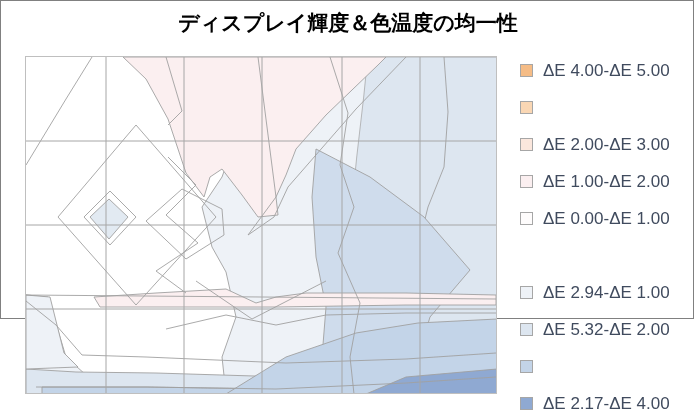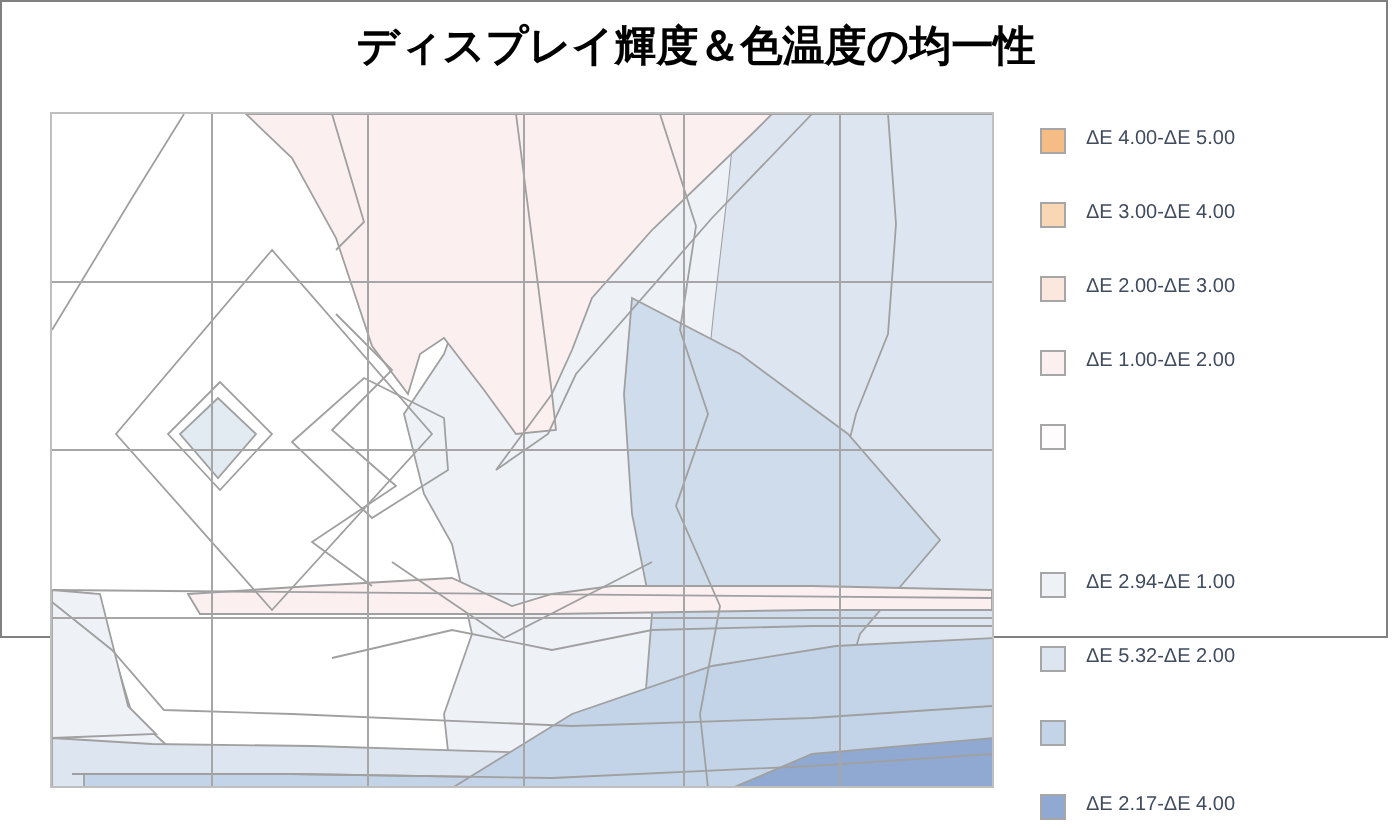--- a/index.html
+++ b/index.html
@@ -68,21 +68,21 @@
   }
   .legend-swatch {
     width: 13px;
     height: 13px;
     border: 1px solid #a6a6a6;
     box-sizing: border-box;
     flex: 0 0 auto;
   }
   .legend-label {
     margin-left: 10px;
-    font-size: 10px;
+    font-size: 17px;
     color: #404b5e;
     white-space: nowrap;
     line-height: 1;
   }
 </style>
 </head>
 <body>
 
 <div id="chart-frame">
 
@@ -167,32 +167,32 @@
     </svg>
   </div>
 
   <div id="legend">
     <div class="legend-row" style="top:0px">
       <span class="legend-swatch" style="background:#f5bc86"></span>
       <span class="legend-label">ΔE 4.00-ΔE 5.00</span>
     </div>
     <div class="legend-row" style="top:37px">
       <span class="legend-swatch" style="background:#fad7b4"></span>
-      <span class="legend-label">ΔE 3.00-ΔE 4.00</span>
     </div>
     <div class="legend-row" style="top:74px">
       <span class="legend-swatch" style="background:#fbe7dd"></span>
       <span class="legend-label">ΔE 2.00-ΔE 3.00</span>
     </div>
     <div class="legend-row" style="top:111px">
       <span class="legend-swatch" style="background:#fbeff0"></span>
       <span class="legend-label">ΔE 1.00-ΔE 2.00</span>
     </div>
     <div class="legend-row" style="top:148px">
       <span class="legend-swatch" style="background:#fefcfc"></span>
+      <span class="legend-label">ΔE 0.00-ΔE 1.00</span>
     </div>
     <div class="legend-row" style="top:222px">
       <span class="legend-swatch" style="background:#eef2f7"></span>
       <span class="legend-label">ΔE 2.94-ΔE 1.00</span>
     </div>
     <div class="legend-row" style="top:259px">
       <span class="legend-swatch" style="background:#dde6f0"></span>
       <span class="legend-label">ΔE 5.32-ΔE 2.00</span>
     </div>
     <div class="legend-row" style="top:296px">

